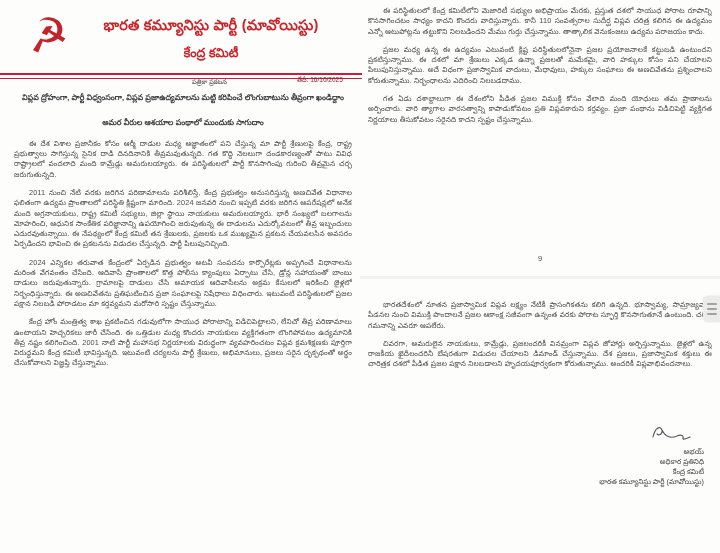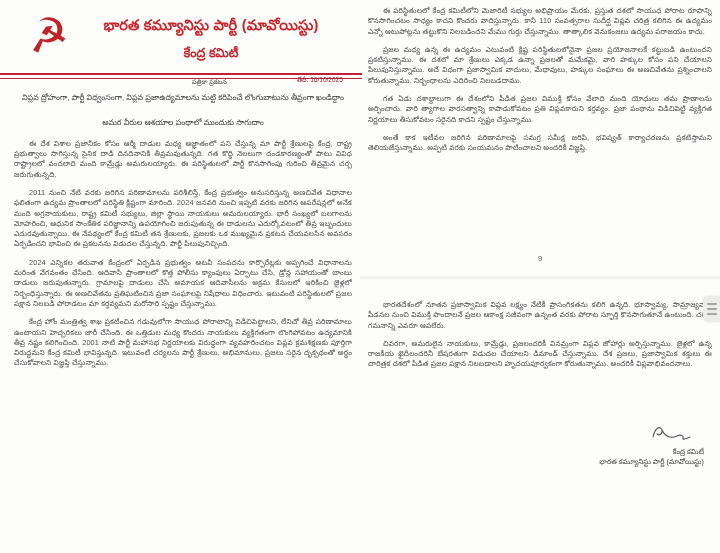--- a/index.html
+++ b/index.html
@@ -33,21 +33,21 @@
   #meta-right{
     position:absolute;left:297px;top:76px;font-size:6.5px;color:#8c1d2f;
     filter:blur(.25px);
   }
   
   .col{position:absolute;color:#4c4c4e;}
   #left-body{left:14px;top:92px;width:338px;height:406px;overflow:hidden;}
   #right-top{left:368px;top:6px;width:344px;height:242px;overflow:hidden;}
   #right-bottom{left:368px;top:300px;width:344px;height:124px;overflow:hidden;}
   .headline{
-    font-size:7.9px;font-weight:normal;line-height:12.6px;text-align:center;
+    font-size:7.9px;font-weight:bold;line-height:12.6px;text-align:center;
     color:#3c3c3e;margin:0 0 9px;filter:blur(.3px);
   }
   .p{
     font-size:7.3px;line-height:10.3px;text-align:justify;text-indent:15px;
     margin:0 0 8px;overflow:hidden;filter:blur(.35px);letter-spacing:.15px;
   }
   .mh4{max-height:42px}.mh5{max-height:52px}.mh6{max-height:63px}
   .mh7{max-height:73px}.mh9{max-height:94px}.mh10{max-height:105px}
   #page-number{
     position:absolute;left:520px;top:254px;width:40px;text-align:center;
@@ -96,35 +96,36 @@
     <p class="p mh5">ఈ దేశ విశాల ప్రజానీకం కోసం ఆర్మీ దాడుల మధ్య అజ్ఞాతంలో పని చేస్తున్న మా పార్టీ శ్రేణులపై కేంద్ర, రాష్ట్ర ప్రభుత్వాలు సాగిస్తున్న సైనిక దాడి దినదినానికి తీవ్రమవుతున్నది. గత కొద్ది నెలలుగా దండకారణ్యంతో పాటు వివిధ రాష్ట్రాలలో వందలాది మంది కామ్రేడ్లు అమరులయ్యారు. ఈ పరిస్థితులలో పార్టీ కొనసాగింపు గురించి తీవ్రమైన చర్చ జరుగుతున్నది.</p>
     <p class="p mh10">2011 నుంచి నేటి వరకు జరిగిన పరిణామాలను పరిశీలిస్తే, కేంద్ర ప్రభుత్వం అనుసరిస్తున్న అణచివేత విధానాల ఫలితంగా ఉద్యమ ప్రాంతాలలో పరిస్థితి క్లిష్టంగా మారింది. 2024 జనవరి నుంచి ఇప్పటి వరకు జరిగిన ఆపరేషన్లలో అనేక మంది అగ్రనాయకులు, రాష్ట్ర కమిటీ సభ్యులు, జిల్లా స్థాయి నాయకులు అమరులయ్యారు. భారీ సంఖ్యలో బలగాలను మోహరించి, ఆధునిక సాంకేతిక పరిజ్ఞానాన్ని ఉపయోగించి జరుపుతున్న ఈ దాడులను ఎదుర్కోవటంలో తీవ్ర ఇబ్బందులు ఎదురవుతున్నాయి. ఈ నేపథ్యంలో కేంద్ర కమిటీ తన శ్రేణులకు, ప్రజలకు ఒక ముఖ్యమైన ప్రకటన చేయవలసిన అవసరం ఏర్పడిందని భావించి ఈ ప్రకటనను విడుదల చేస్తున్నది. పార్టీ పిలుపునిచ్చింది.</p>
     <p class="p mh9">2024 ఎన్నికల తరువాత కేంద్రంలో ఏర్పడిన ప్రభుత్వం అటవీ సంపదను కార్పొరేట్లకు అప్పగించే విధానాలను మరింత వేగవంతం చేసింది. ఆదివాసీ ప్రాంతాలలో కొత్త పోలీసు క్యాంపులు ఏర్పాటు చేసి, డ్రోన్ల సహాయంతో బాంబు దాడులు జరుపుతున్నారు. గ్రామాలపై దాడులు చేసి అమాయక ఆదివాసీలను అక్రమ కేసులలో ఇరికించి జైళ్లలో నిర్బంధిస్తున్నారు. ఈ అణచివేతను ప్రతిఘటించిన ప్రజా సంఘాలపై నిషేధాలు విధించారు. ఇటువంటి పరిస్థితులలో ప్రజల పక్షాన నిలబడి పోరాడటం మా కర్తవ్యమని మరోసారి స్పష్టం చేస్తున్నాము.</p>
     <p class="p mh9">కేంద్ర హోం మంత్రిత్వ శాఖ ప్రకటించిన గడువులోగా సాయుధ పోరాటాన్ని విడిచిపెట్టాలని, లేనిచో తీవ్ర పరిణామాలు ఉంటాయని హెచ్చరికలు జారీ చేసింది. ఈ ఒత్తిడుల మధ్య కొందరు నాయకులు వ్యక్తిగతంగా లొంగిపోవటం ఉద్యమానికి తీవ్ర నష్టం కలిగించింది. 2001 నాటి పార్టీ మహాసభ నిర్ణయాలకు విరుద్ధంగా వ్యవహరించటం విప్లవ క్రమశిక్షణకు పూర్తిగా విరుద్ధమని కేంద్ర కమిటీ భావిస్తున్నది. ఇటువంటి చర్యలను పార్టీ శ్రేణులు, అభిమానులు, ప్రజలు సరైన దృక్పథంతో అర్థం చేసుకోవాలని విజ్ఞప్తి చేస్తున్నాము.</p>
   </div>
 
   <div class="col" id="right-top">
     <p class="p mh6">ఈ పరిస్థితులలో కేంద్ర కమిటీలోని మెజారిటీ సభ్యుల అభిప్రాయం మేరకు, ప్రస్తుత దశలో సాయుధ పోరాట రూపాన్ని కొనసాగించటం సాధ్యం కాదని కొందరు వాదిస్తున్నారు. కానీ 110 సంవత్సరాల సుదీర్ఘ విప్లవ చరిత్ర కలిగిన ఈ ఉద్యమం ఎన్నో ఆటుపోట్లను తట్టుకొని నిలబడిందని మేము గుర్తు చేస్తున్నాము. తాత్కాలిక వెనుకంజలు ఉద్యమ పరాజయం కాదు.</p>
     <p class="p mh7">ప్రజల మధ్య ఉన్న ఈ ఉద్యమం ఎటువంటి క్లిష్ట పరిస్థితులలోనైనా ప్రజల ప్రయోజనాలకే కట్టుబడి ఉంటుందని ప్రకటిస్తున్నాము. ఈ దశలో మా శ్రేణులు ఎక్కడ ఉన్నా ప్రజలతో మమేకమై, వారి హక్కుల కోసం పని చేయాలని పిలుపునిస్తున్నాము. అదే విధంగా ప్రజాస్వామిక వాదులు, మేధావులు, హక్కుల సంఘాలు ఈ అణచివేతను ప్రశ్నించాలని కోరుతున్నాము. నిర్బంధాలను ఎదిరించి నిలబడదాము.</p>
     <p class="p mh5">గత ఏడు దశాబ్దాలుగా ఈ దేశంలోని పీడిత ప్రజల విముక్తి కోసం వేలాది మంది యోధులు తమ ప్రాణాలను అర్పించారు. వారి త్యాగాల వారసత్వాన్ని కాపాడుకోవటం ప్రతి విప్లవకారుని కర్తవ్యం. ప్రజా పంథాను విడిచిపెట్టి వ్యక్తిగత నిర్ణయాలు తీసుకోవటం సరైనది కాదని స్పష్టం చేస్తున్నాము.</p>
-    <p class="p mh4">అంతే కాక ఇటీవల జరిగిన పరిణామాలపై సమగ్ర సమీక్ష జరిపి, భవిష్యత్ కార్యాచరణను ప్రకటిస్తామని తెలియజేస్తున్నాము. అప్పటి వరకు సంయమనం పాటించాలని అందరికీ విజ్ఞప్తి.</p>
   </div>
 
   <div id="page-number">9</div>
   <div id="page-divider"></div>
 
   <div class="col" id="right-bottom">
     <p class="p mh5">భారతదేశంలో నూతన ప్రజాస్వామిక విప్లవ లక్ష్యం నేటికీ ప్రాసంగికతను కలిగి ఉన్నది. భూస్వామ్య, సామ్రాజ్యవాద పీడనల నుంచి విముక్తి పొందాలనే ప్రజల ఆకాంక్ష సజీవంగా ఉన్నంత వరకు పోరాట స్ఫూర్తి కొనసాగుతూనే ఉంటుంది. చరిత్ర గమనాన్ని ఎవరూ ఆపలేరు.</p>
     <p class="p mh7">చివరగా, అమరులైన నాయకులు, కామ్రేడ్లు, ప్రజలందరికీ వినమ్రంగా విప్లవ జోహార్లు అర్పిస్తున్నాము. జైళ్లలో ఉన్న రాజకీయ ఖైదీలందరినీ బేషరతుగా విడుదల చేయాలని డిమాండ్ చేస్తున్నాము. దేశ ప్రజలు, ప్రజాస్వామిక శక్తులు ఈ చారిత్రక దశలో పీడిత ప్రజల పక్షాన నిలబడాలని హృదయపూర్వకంగా కోరుతున్నాము. అందరికీ విప్లవాభివందనాలు.</p>
   </div>
 
   <div id="closing">
     <svg id="signature" width="44" height="18" viewBox="0 0 44 18">
       <path d="M3 13 C5 4 10 1 12 6 C13 10 9 12 7 10 M12 6 C15 12 20 15 27 12 C31 10 34 12 33 14 C32 16 36 15 40 13" fill="none" stroke="#55555a" stroke-width="1.1" stroke-linecap="round"></path>
     </svg>
+    <p class="sig-line">అభయ్</p>
+    <p class="sig-line">అధికార ప్రతినిధి</p>
     <p class="sig-line">కేంద్ర కమిటీ</p>
     <p class="sig-line">భారత కమ్యూనిస్టు పార్టీ (మావోయిస్టు)</p>
   </div>
 
   <div id="menu-button">
     <span class="bar"></span>
     <span class="bar"></span>
     <span class="bar"></span>
   </div>
 

